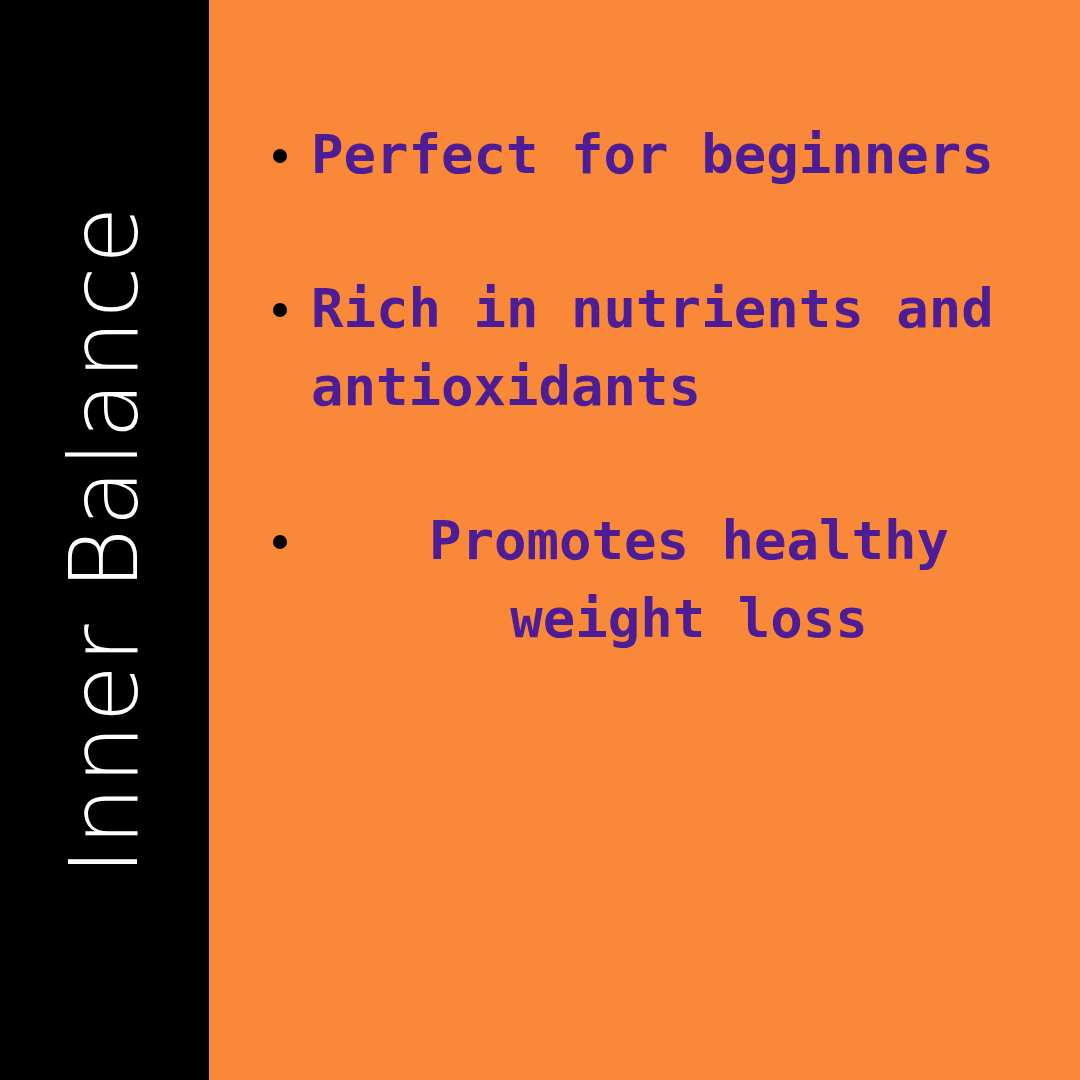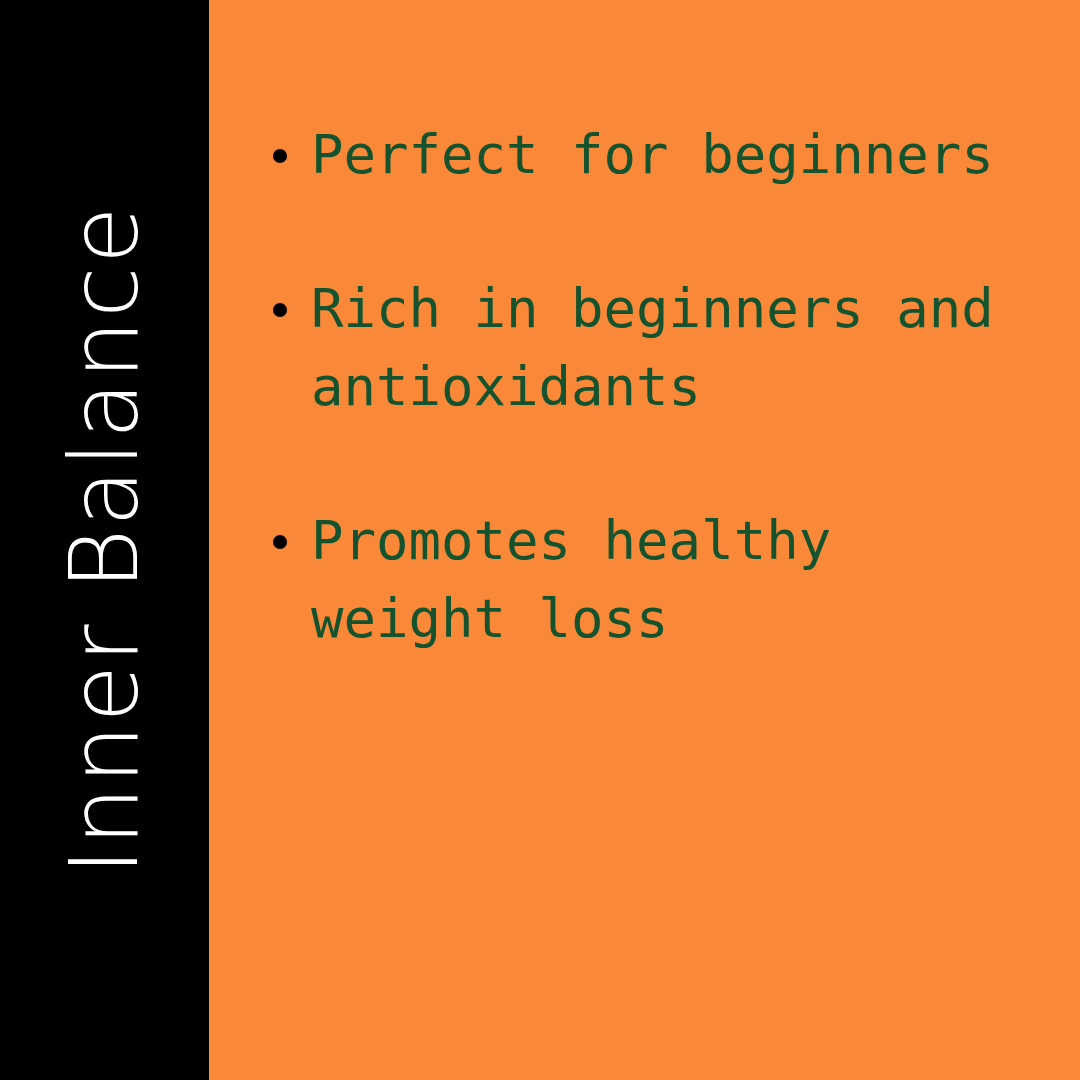--- a/index.html
+++ b/index.html
@@ -70,30 +70,31 @@
     width: 800px;
     margin: 0;
     padding: 0;
     list-style: none;
   }
 
   .bullet-item {
     position: relative;
     padding-left: 44px;
     margin: 0 0 76px 0;
-    color: #14532d;
+    color: #4c1d95;
     font-family: "DejaVu Sans Mono", "Liberation Mono", monospace;
-    font-weight: normal;
+    font-weight: bold;
     font-size: 54px;
     line-height: 78px;
     letter-spacing: 0px;
   }
 
   .bullet-item:last-child {
     margin-bottom: 0;
+    text-align: center;
   }
 
   .bullet-dot {
     position: absolute;
     left: 6px;
     top: 33px;
     width: 14px;
     height: 14px;
     border-radius: 50%;
     background: #000000;
@@ -119,21 +120,21 @@
     <ul class="bullet-list">
 
       <li class="bullet-item">
         <span class="bullet-dot"></span>
         <span class="bullet-text">Perfect for beginners</span>
       </li>
 
 
       <li class="bullet-item">
         <span class="bullet-dot"></span>
-        <span class="bullet-text">Rich in beginners and
+        <span class="bullet-text">Rich in nutrients and
 antioxidants</span>
       </li>
 
       <li class="bullet-item">
         <span class="bullet-dot"></span>
         <span class="bullet-text">Promotes healthy
 weight loss</span>
       </li>
 
     </ul>

